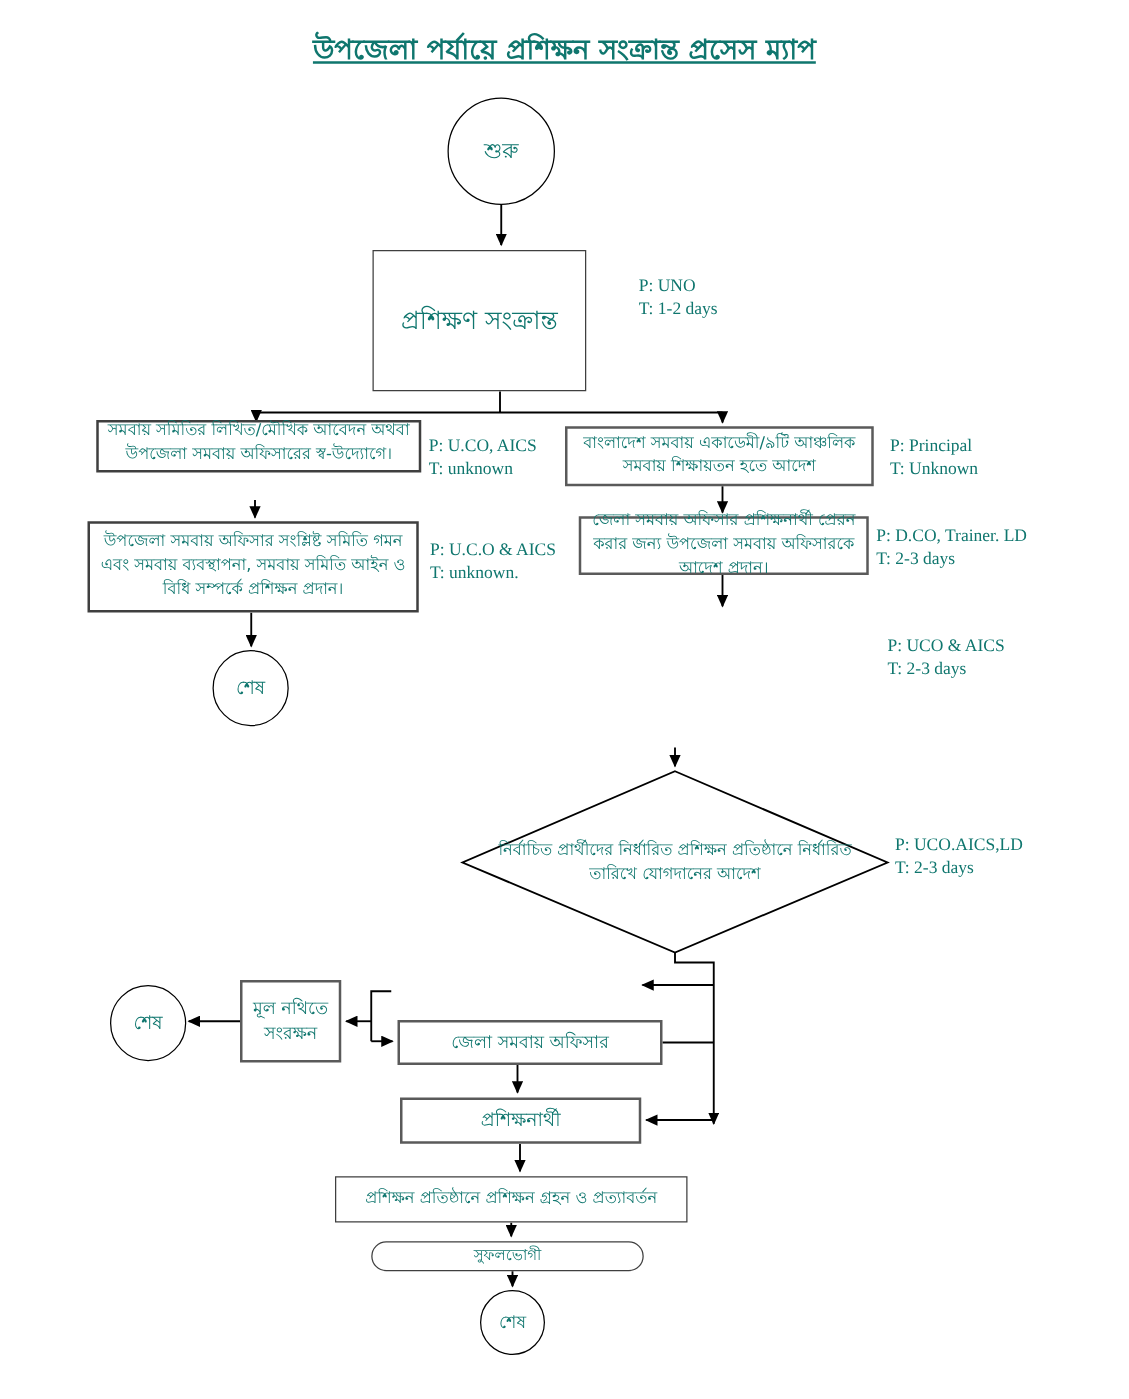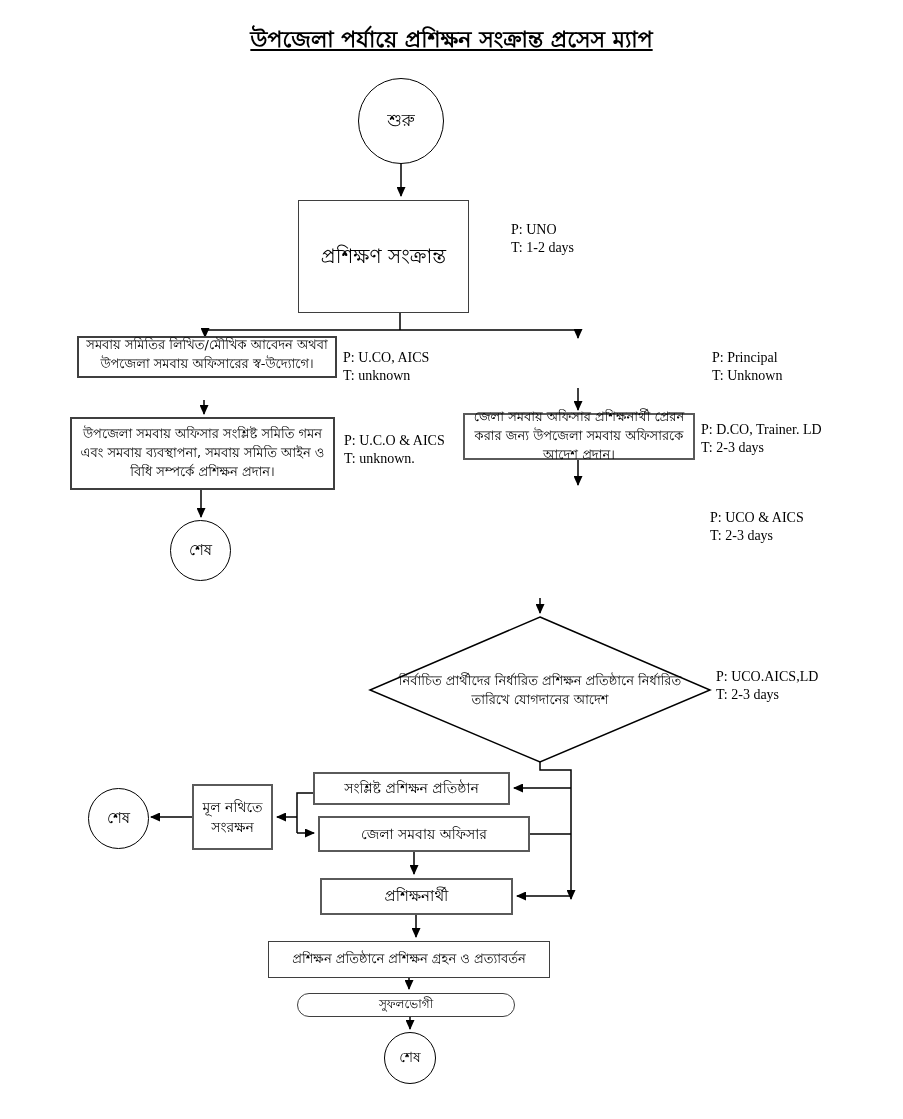--- a/index.html
+++ b/index.html
@@ -1,17 +1,17 @@
 <!DOCTYPE html>
 <html><head>
 <meta charset="utf-8">
 <style>
   html,body{margin:0;padding:0;background:#ffffff;}
   .canvas{position:relative;width:903px;height:1119px;background:#ffffff;overflow:hidden;
-          font-family:"DejaVu Sans",sans-serif;color:#000000;text-decoration:underline;}
+          font-family:"DejaVu Sans",sans-serif;color:#0f766e;text-decoration:underline;}
   .wires{position:absolute;left:0;top:0;width:903px;height:1119px;}
   .title{position:absolute;left:0;top:22px;width:100%;text-align:center;
          font-size:22px;font-weight:600;text-decoration:underline;
          font-family:"DejaVu Sans",sans-serif;}
   .box{position:absolute;box-sizing:border-box;background:#ffffff;
        border:2px solid #5a5a5a;display:flex;align-items:center;justify-content:center;
        text-align:center;line-height:1.45;padding:2px 6px;}
   .box.thin{border-width:1px;border-color:#3f3f3f;}
   .circle{position:absolute;box-sizing:border-box;border:1px solid #000;border-radius:50%;
           display:flex;align-items:center;justify-content:center;background:#fff;text-align:center;}
@@ -86,20 +86,23 @@
   </div>
   <div class="ann" style="left:344px;top:432px;">
     <div>P: U.C.O &amp; AICS</div>
     <div>T: unknown.</div>
   </div>
 
   <div class="circle f15" style="left:170px;top:520px;width:61px;height:61px;">
     <span>শেষ</span>
   </div>
 
+  <div class="box f13" style="left:452px;top:341px;width:247px;height:48px;">
+    <span>বাংলাদেশ সমবায় একাডেমী/৯টি আঞ্চলিক সমবায় শিক্ষায়তন হতে আদেশ</span>
+  </div>
   <div class="ann" style="left:712px;top:349px;">
     <div>P: Principal</div>
     <div>T: Unknown</div>
   </div>
 
   <div class="box f13" style="left:463px;top:413px;width:232px;height:47px;">
     <span>জেলা সমবায় অফিসার প্রশিক্ষনার্থী প্রেরন করার জন্য উপজেলা সমবায় অফিসারকে আদেশ প্রদান।</span>
   </div>
   <div class="ann" style="left:701px;top:421px;">
     <div>P: D.CO, Trainer. LD</div>
@@ -112,23 +115,20 @@
   </div>
 
   <div class="dtext f13" style="left:390px;top:655px;width:300px;height:70px;">
     <span>নির্বাচিত প্রার্থীদের নির্ধারিত প্রশিক্ষন প্রতিষ্ঠানে নির্ধারিত তারিখে যোগদানের আদেশ</span>
   </div>
   <div class="ann" style="left:716px;top:668px;">
     <div>P: UCO.AICS,LD</div>
     <div>T: 2-3 days</div>
   </div>
 
-  <div class="box f14" style="left:313px;top:772px;width:197px;height:33px;">
-    <span>সংশ্লিষ্ট প্রশিক্ষন প্রতিষ্ঠান</span>
-  </div>
 
   <div class="box f14" style="left:318px;top:816px;width:212px;height:36px;">
     <span>জেলা সমবায় অফিসার</span>
   </div>
 
   <div class="box f14" style="left:192px;top:784px;width:81px;height:66px;">
     <span>মূল নথিতে সংরক্ষন</span>
   </div>
 
   <div class="circle f15" style="left:88px;top:788px;width:61px;height:61px;">

